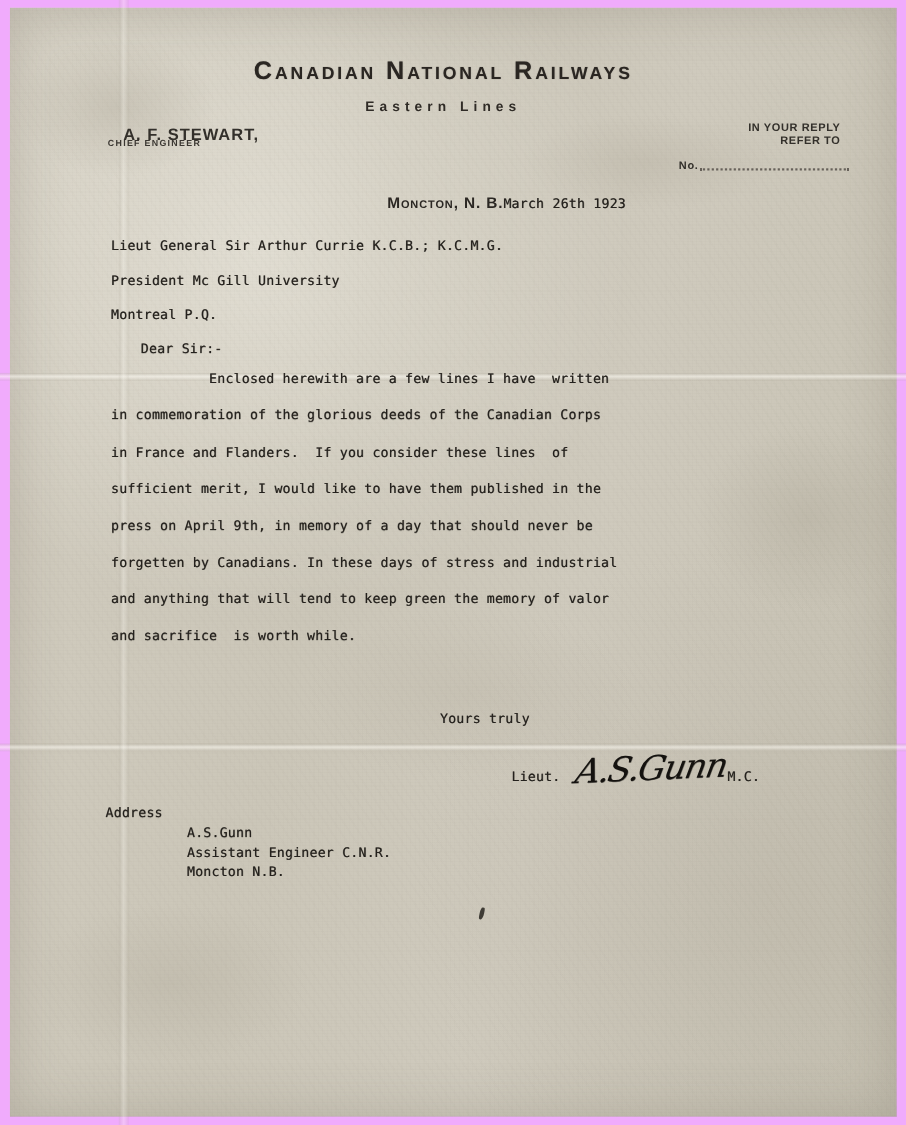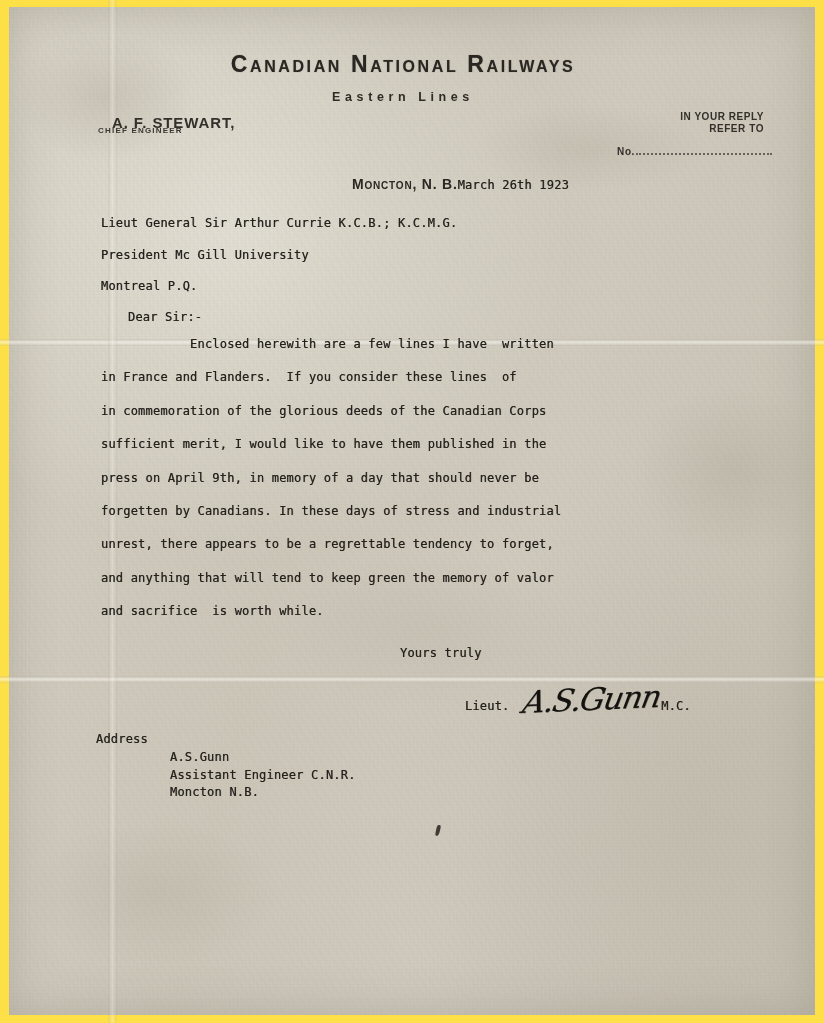--- a/index.html
+++ b/index.html
@@ -12,21 +12,21 @@
     height: 1023px;
     overflow: hidden;
     font-family: "Liberation Sans", sans-serif;
   }
 
   
   #scan {
     position: relative;
     width: 824px;
     height: 1023px;
-    background: #fde047;
+    background: #f0abfc;
     overflow: hidden;
   }
 
   #paper {
     position: absolute;
     left: 9px;
     top: 7px;
     width: 806px;
     height: 1008px;
     background:
@@ -283,26 +283,25 @@
     <div class="addr-block">
       <span class="tw">Lieut General Sir Arthur Currie K.C.B.; K.C.M.G.</span>
       <span class="tw">President Mc Gill University</span>
       <span class="tw">Montreal P.Q.</span>
     </div>
 
     <div class="salutation tw">Dear Sir:-</div>
 
     <div class="body-block">
       <span class="tw">            Enclosed herewith are a few lines I have  written</span>
+      <span class="tw">in commemoration of the glorious deeds of the Canadian Corps</span>
       <span class="tw">in France and Flanders.  If you consider these lines  of</span>
-      <span class="tw">in commemoration of the glorious deeds of the Canadian Corps</span>
       <span class="tw">sufficient merit, I would like to have them published in the</span>
       <span class="tw">press on April 9th, in memory of a day that should never be</span>
       <span class="tw">forgetten by Canadians. In these days of stress and industrial</span>
-      <span class="tw">unrest, there appears to be a regrettable tendency to forget,</span>
       <span class="tw">and anything that will tend to keep green the memory of valor</span>
       <span class="tw">and sacrifice  is worth while.</span>
     </div>
 
     <div class="closing tw">Yours truly</div>
 
     <div class="sigline">
       <span class="tw">Lieut.</span>
       <span class="sig-hand">A.S.Gunn</span>
       <span class="tw">M.C.</span>

